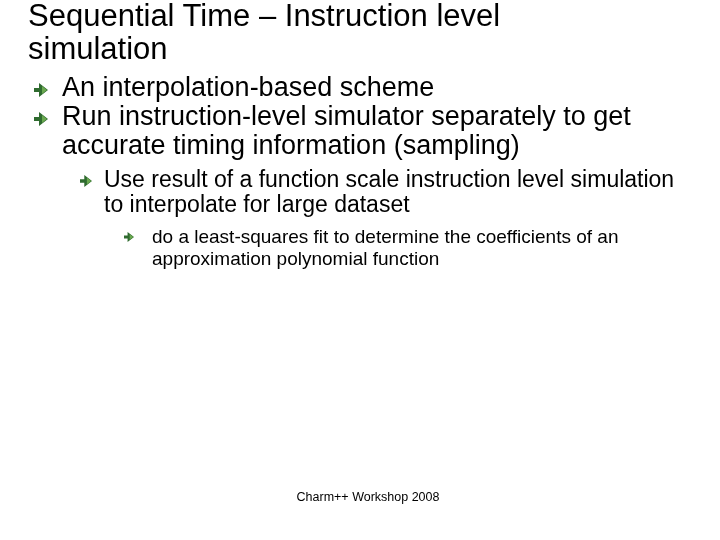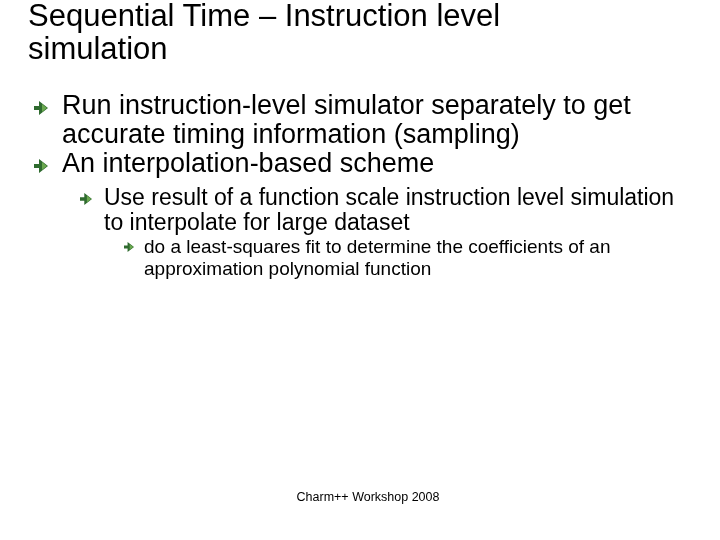--- a/index.html
+++ b/index.html
@@ -18,21 +18,21 @@
     height: 540px;
     padding: 0 28px 20px 28px;
     position: relative;
   }
   .title-line1, .title-line2 {
     font-size: 31px;
     font-weight: 400;
     line-height: 1.05;
   }
   .title-line2 {
-    margin-bottom: 26px;
+    margin-bottom: 8px;
   }
   .level-1 {
     display: flex;
     margin-left: 6px;
     margin-bottom: 0px;
   }
   .level-1 .text {
     font-size: 27px;
     line-height: 1.08;
     flex: 1;
@@ -53,20 +53,22 @@
     flex: 1;
   }
   .bullet-2 {
     flex: 0 0 auto;
     margin-right: 12px;
     margin-top: 8px;
   }
   .level-3 {
     display: flex;
     margin-left: 96px;
+    margin-top: 8px;
+    gap: 8px;
   }
   .level-3 .text {
     font-size: 19px;
     line-height: 1.15;
     flex: 1;
   }
   .bullet-3 {
     flex: 0 0 auto;
     margin-right: 10px;
     margin-top: 6px;
@@ -90,31 +92,31 @@
   <div class="title-line1">Sequential Time – Instruction level</div>
   <div class="title-line2">simulation</div>
 
   <div class="level-1">
     <span class="bullet-1">
       <svg width="14" height="14" viewBox="0 0 14 14">
         <polygon points="5,0 14,7 5,14 5,9 0,9 0,5 5,5" fill="#2f6b2f"></polygon>
         <polygon points="8,3 13,7 8,11" fill="#6aa84f"></polygon>
       </svg>
     </span>
-    <span class="text">Run instruction-level simulator separately to get accurate timing information (sampling)</span>
+    <span class="text">An interpolation-based scheme</span>
   </div>
 
   <div class="level-1">
     <span class="bullet-1">
       <svg width="14" height="14" viewBox="0 0 14 14">
         <polygon points="5,0 14,7 5,14 5,9 0,9 0,5 5,5" fill="#2f6b2f"></polygon>
         <polygon points="8,3 13,7 8,11" fill="#6aa84f"></polygon>
       </svg>
     </span>
-    <span class="text">An interpolation-based scheme</span>
+    <span class="text">Run instruction-level simulator separately to get accurate timing information (sampling)</span>
   </div>
 
   <div class="level-2">
     <span class="bullet-2">
       <svg width="12" height="12" viewBox="0 0 14 14">
         <polygon points="5,0 14,7 5,14 5,9 0,9 0,5 5,5" fill="#2f6b2f"></polygon>
         <polygon points="8,3 13,7 8,11" fill="#6aa84f"></polygon>
       </svg>
     </span>
     <span class="text">Use result of a function scale instruction level simulation to interpolate for large dataset</span>

